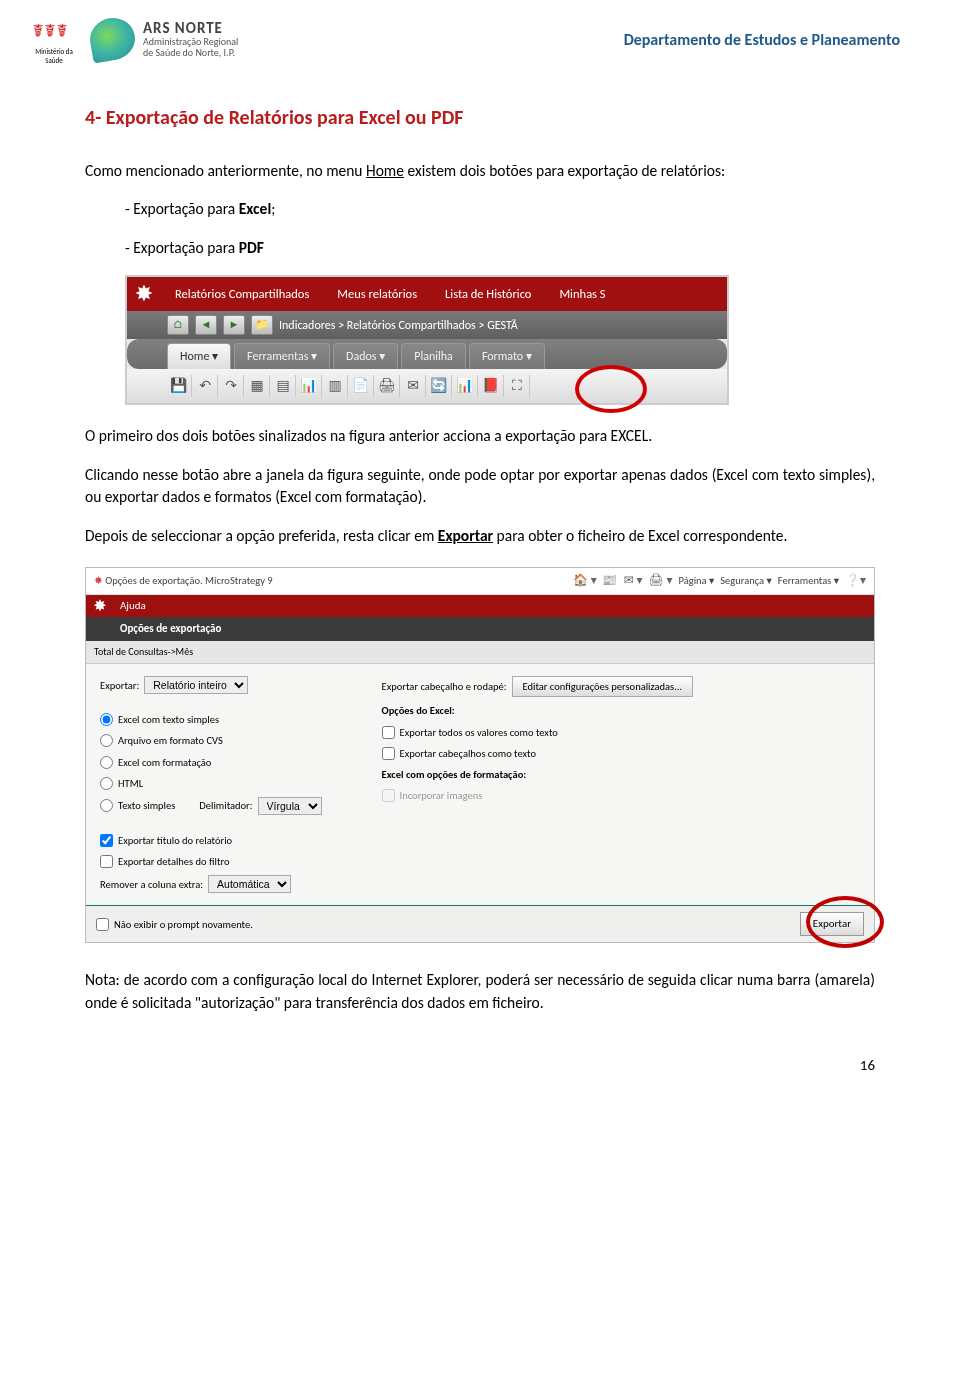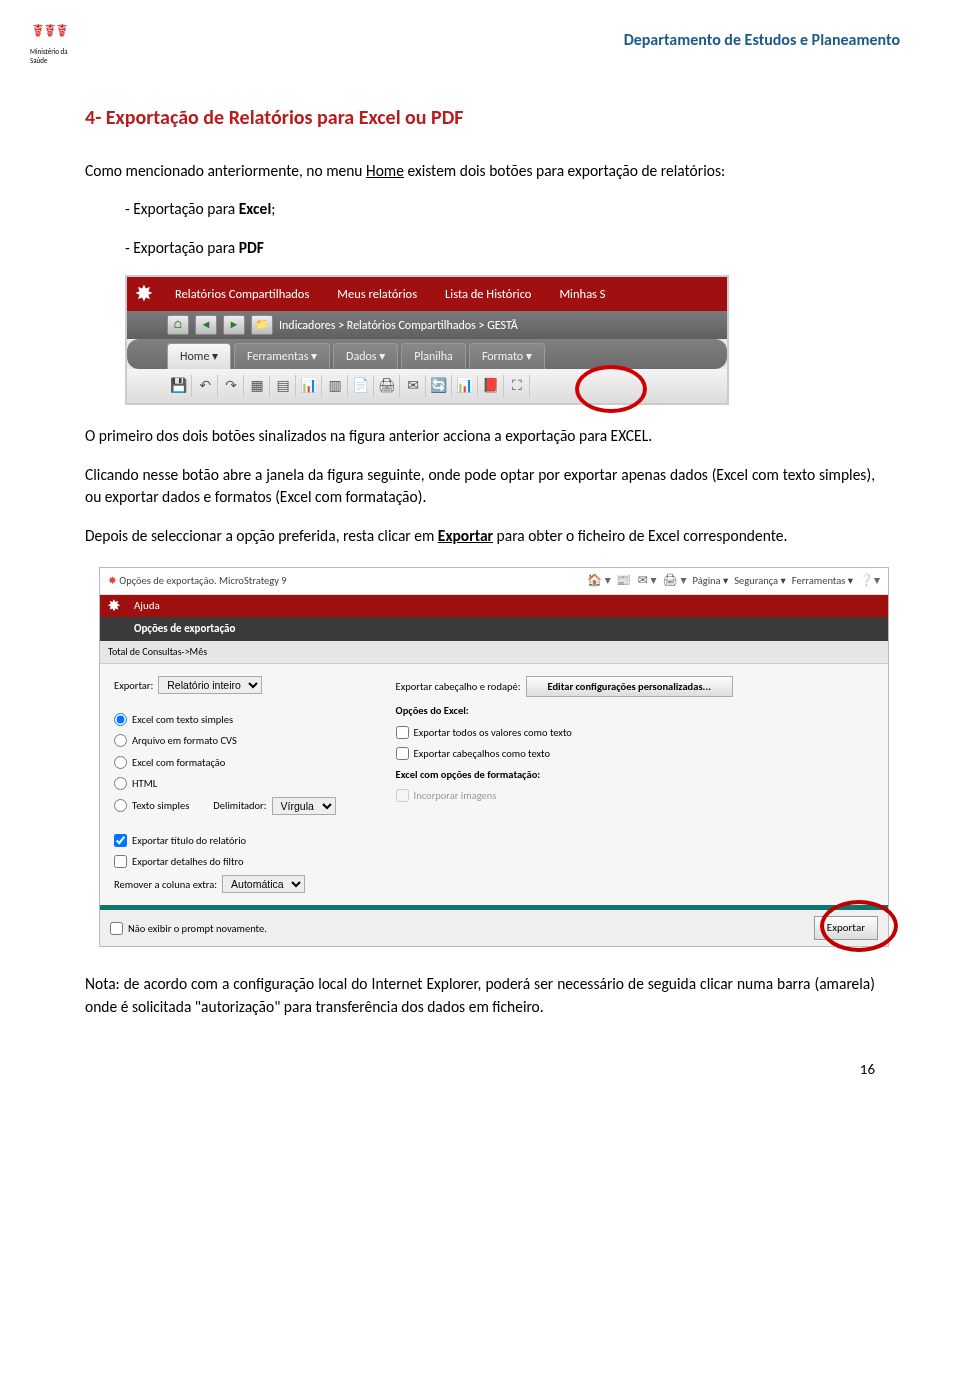--- a/index.html
+++ b/index.html
@@ -32,20 +32,21 @@
     font-size: 18px;
     position: absolute;
     top: 5px;
     left: 2px;
   }
   .logo-ministerio-text {
     font-size: 7px;
     position: absolute;
     bottom: -2px;
     width: 100%;
+    text-align: center;
   }
   .logo-ars {
     display: flex;
     align-items: center;
     gap: 8px;
   }
   .logo-ars-shape {
     width: 45px;
     height: 42px;
     background: radial-gradient(ellipse at 40% 40%, #7dd85c 0%, #3cb4a8 50%, #2a8a8a 100%);
@@ -151,21 +152,21 @@
     width: 64px; height: 40px;
     border: 4px solid #d00000;
     border-radius: 50%;
     right: 80px; top: -4px;
     pointer-events: none;
   }
 
   
   .shot2 {
     width: 788px;
-    margin: 20px 0 26px 14px;
+    margin: 20px 0 26px 0;
     border: 1px solid #bbb;
     font-size: 11px;
     background: #8b5cf6;
     position: relative;
   }
   .shot2 .browserbar {
     display: flex; justify-content: space-between; align-items: center;
     padding: 4px 8px; background: #fff; border-bottom: 1px solid #ddd;
     font-size: 10.5px; color: #444;
   }
@@ -184,23 +185,23 @@
   }
   .shot2 .panel {
     display: flex; padding: 12px 14px; gap: 60px;
     background: #f6f6f4;
   }
   .shot2 .col { display: flex; flex-direction: column; gap: 6px; font-size: 10.5px; }
   .shot2 .row { display: flex; align-items: center; gap: 5px; }
   .shot2 select, .shot2 .fakebtn {
     font-size: 10.5px; background: #eee; border: 1px solid #aaa; padding: 1px 4px;
   }
-  .shot2 .fakebtn { background: linear-gradient(#fefefe,#ddd); padding: 2px 21px; font-weight: bold; }
+  .shot2 .fakebtn { background: linear-gradient(#fefefe,#ddd); padding: 2px 10px; }
   .shot2 .bottom-strip {
-    border-top: 5px solid #0f766e;
+    border-top: 1px solid #0f766e;
     padding: 6px 10px 6px 10px;
     display: flex; justify-content: space-between; align-items: center;
     background: #efefed;
   }
   .shot2 .export-btn {
     background: linear-gradient(#fefefe,#dcdcdc);
     border: 1px solid #999; padding: 3px 12px; font-size: 11px;
   }
   .shot2 .circle2 {
     position: absolute;
@@ -218,20 +219,28 @@
   input[type=checkbox], input[type=radio] { margin: 0; }
   label { font-size: 10.5px; }
 </style>
 </head>
 <body>
 
 <div class="page-header">
   <div class="logos">
     <div class="logo-ministerio">
       <div class="logo-ministerio-text">Ministério da Saúde</div>
+    </div>
+    <div class="logo-ars">
+      <div class="logo-ars-shape"></div>
+      <div class="logo-ars-text">
+        <div class="main">ARS NORTE</div>
+        <div>Administração Regional</div>
+        <div>de Saúde do Norte, I.P.</div>
+      </div>
     </div>
   </div>
   <div class="dept-title">Departamento de Estudos e Planeamento</div>
 </div>
 
 <div class="content">
   <div class="section-title">4- Exportação de Relatórios para Excel ou PDF</div>
 
   <p>
     <span>Como mencionado anteriormente, no menu </span><u><span>Home</span></u><span> existem dois botões para exportação de relatórios:</span>

